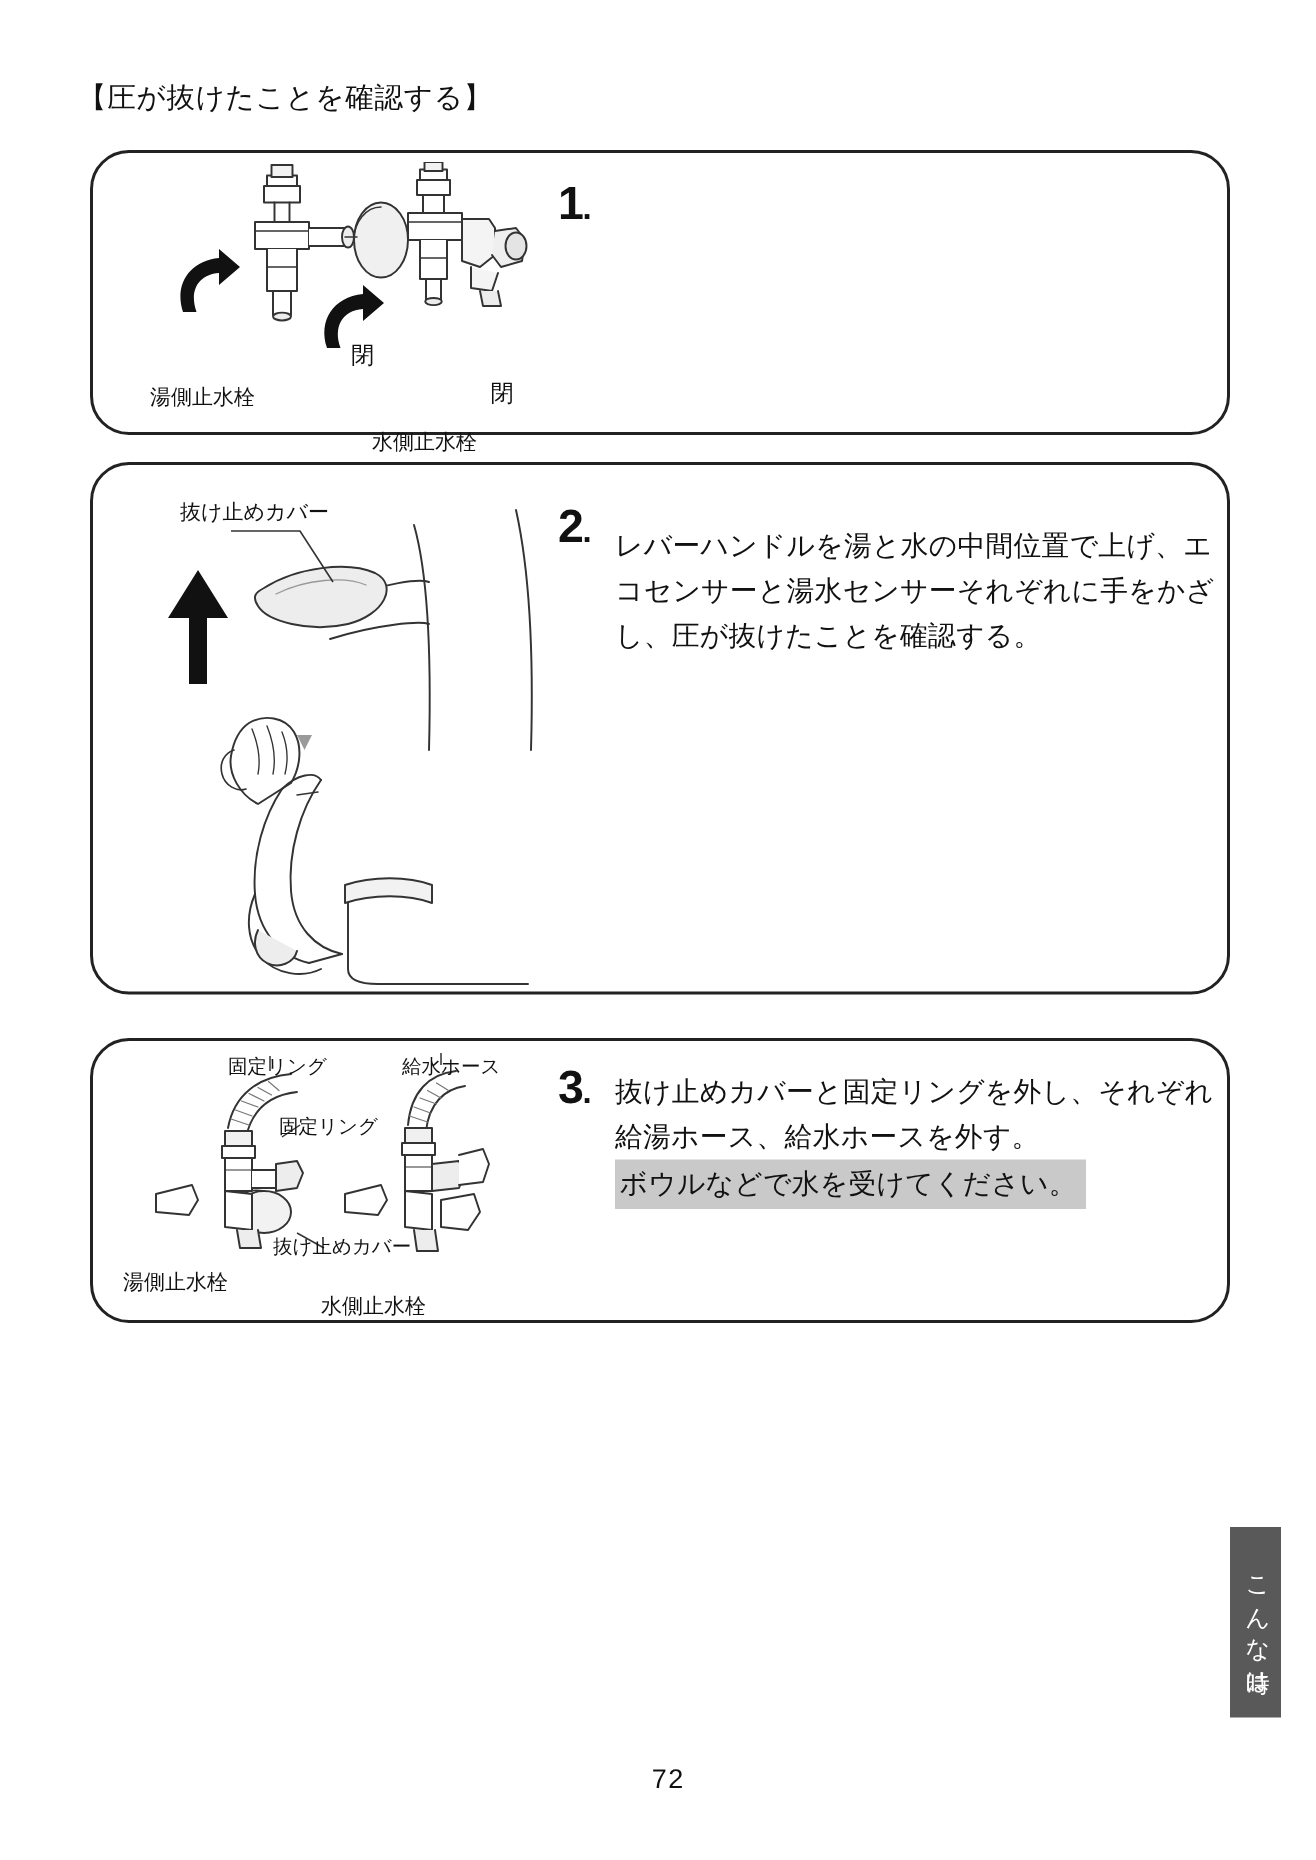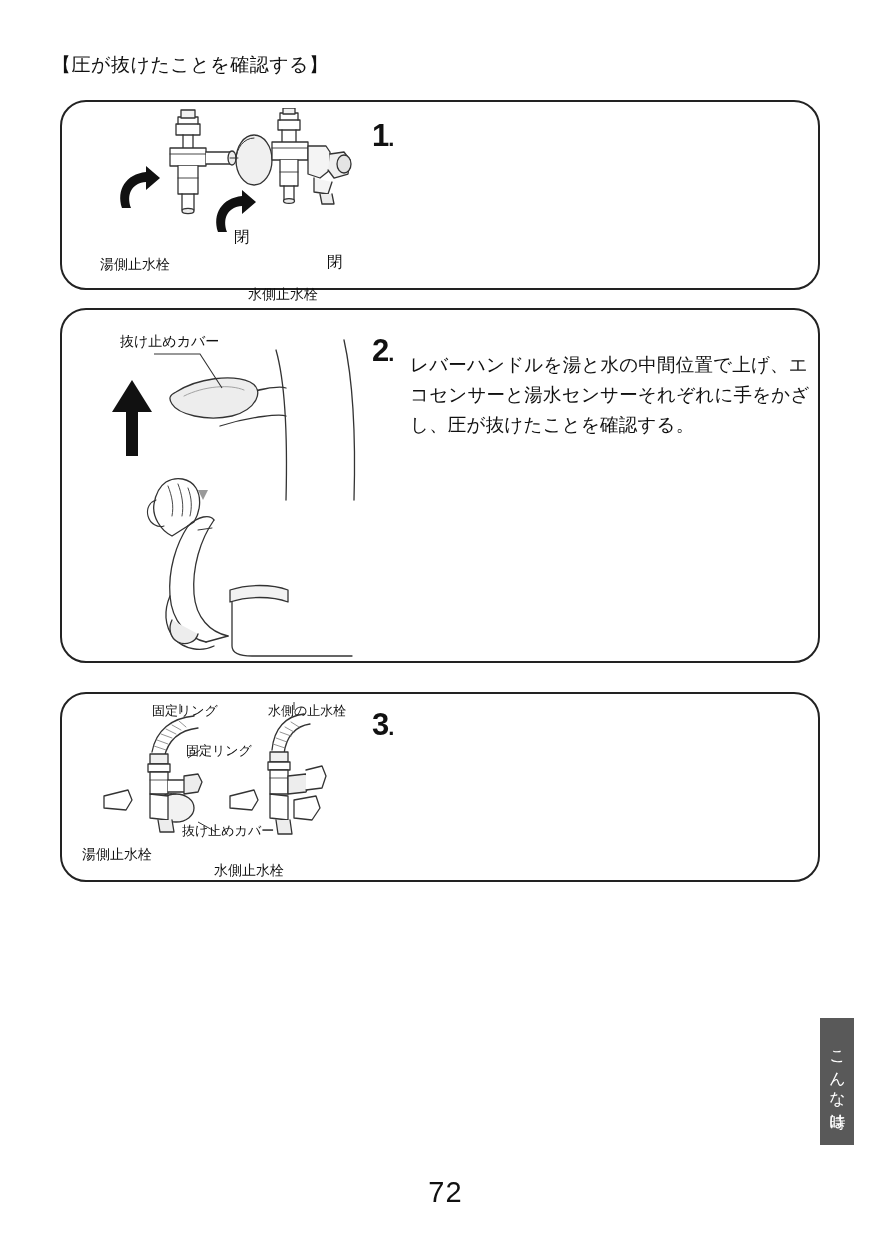--- a/index.html
+++ b/index.html
@@ -118,21 +118,21 @@
     box-sizing: border-box;
   }
 
   
   .page-number {
     position: absolute;
     left: 0;
     right: 0;
     top: 1176px;
     text-align: center;
-    font-size: 29px;
+    font-size: 18px;
     color: #111;
     letter-spacing: 1px;
     margin-left: 14px;
   }
 </style>
 </head>
 <body>
 
 <div class="page">
 
@@ -311,26 +311,31 @@
 
       <g stroke="#333" stroke-width="1" fill="none">
         <path d="M100 14 L100 4"></path>
         <path d="M214 10 L214 2"></path>
         <path d="M120 50 L108 58"></path>
         <path d="M136 132 L118 122"></path>
       </g>
     </svg>
 
     <div class="callout" style="left:90px; top:8px;">固定リング</div>
-    <div class="callout" style="left:206px; top:8px;">水側の止水栓</div>
+    <div class="callout" style="left:206px; top:8px;">給水ホース</div>
     <div class="callout" style="left:124px; top:48px;">固定リング</div>
     <div class="callout" style="left:120px; top:128px;">抜け止めカバー</div>
     <div class="callout lbl" style="left:20px; top:152px;">湯側止水栓</div>
     <div class="callout lbl" style="left:152px; top:168px;">水側止水栓</div>
 
     <div class="step-num"><span>3</span><span class="dot">.</span></div>
+    <div class="step-text">
+      <span>抜け止めカバーと固定リングを外し、それぞれ給湯ホース、給水ホースを外す。</span>
+      <br>
+      <span class="note-highlight">ボウルなどで水を受けてください。</span>
+    </div>
   </div>
 
   <div class="side-tab">こんな時は</div>
 
   <div class="page-number">72</div>
 
 </div>
 
 </body></html>

